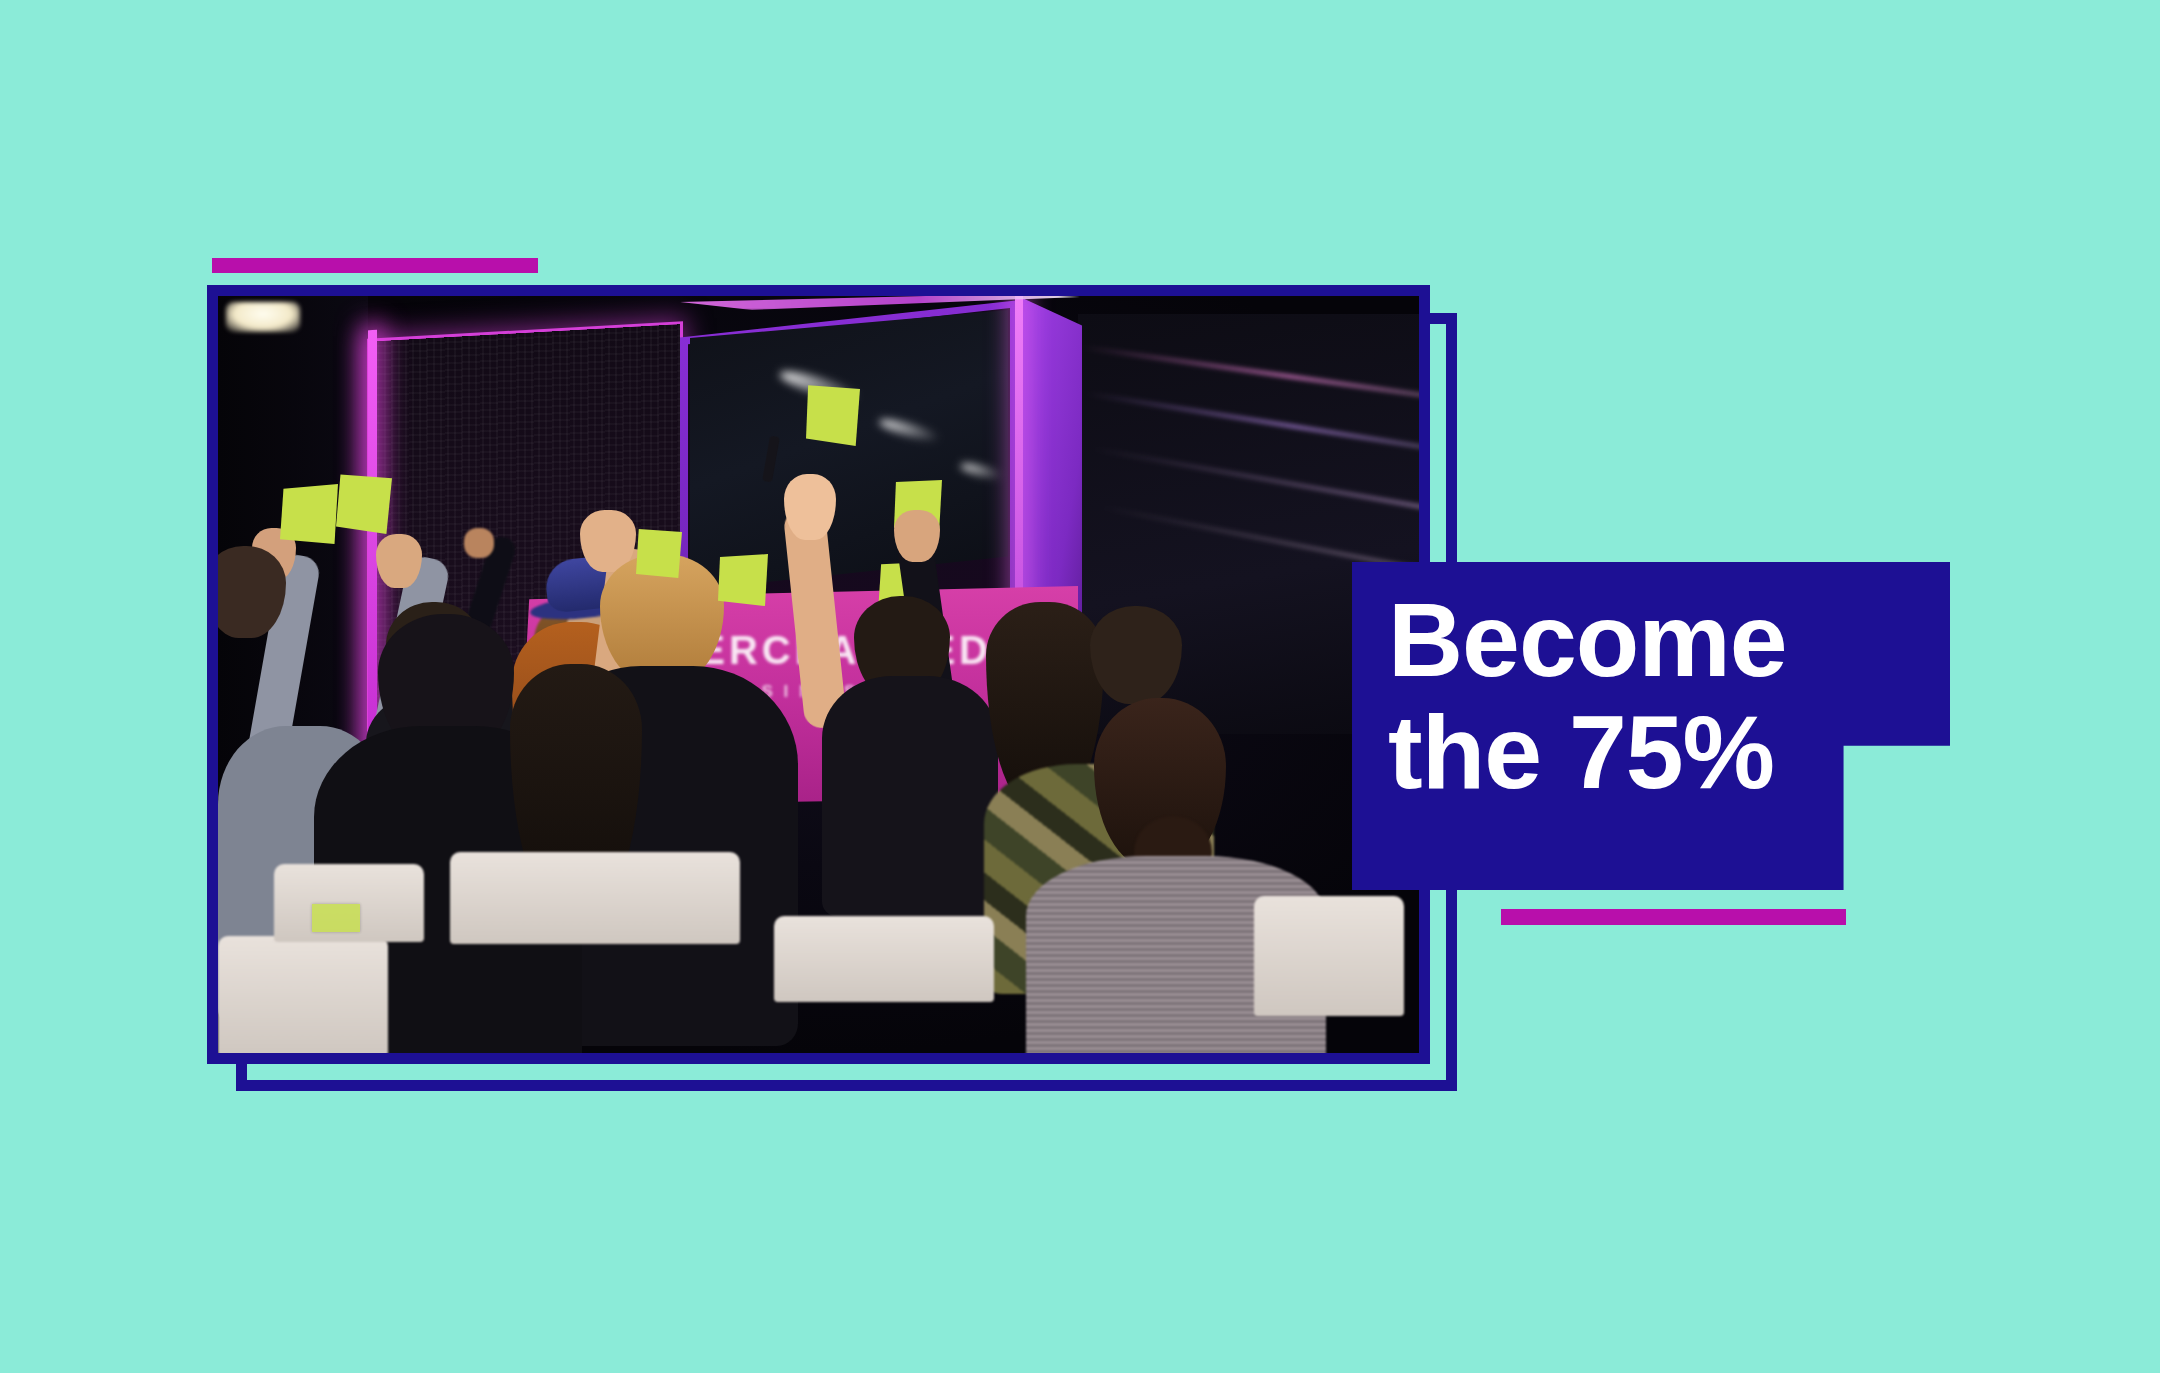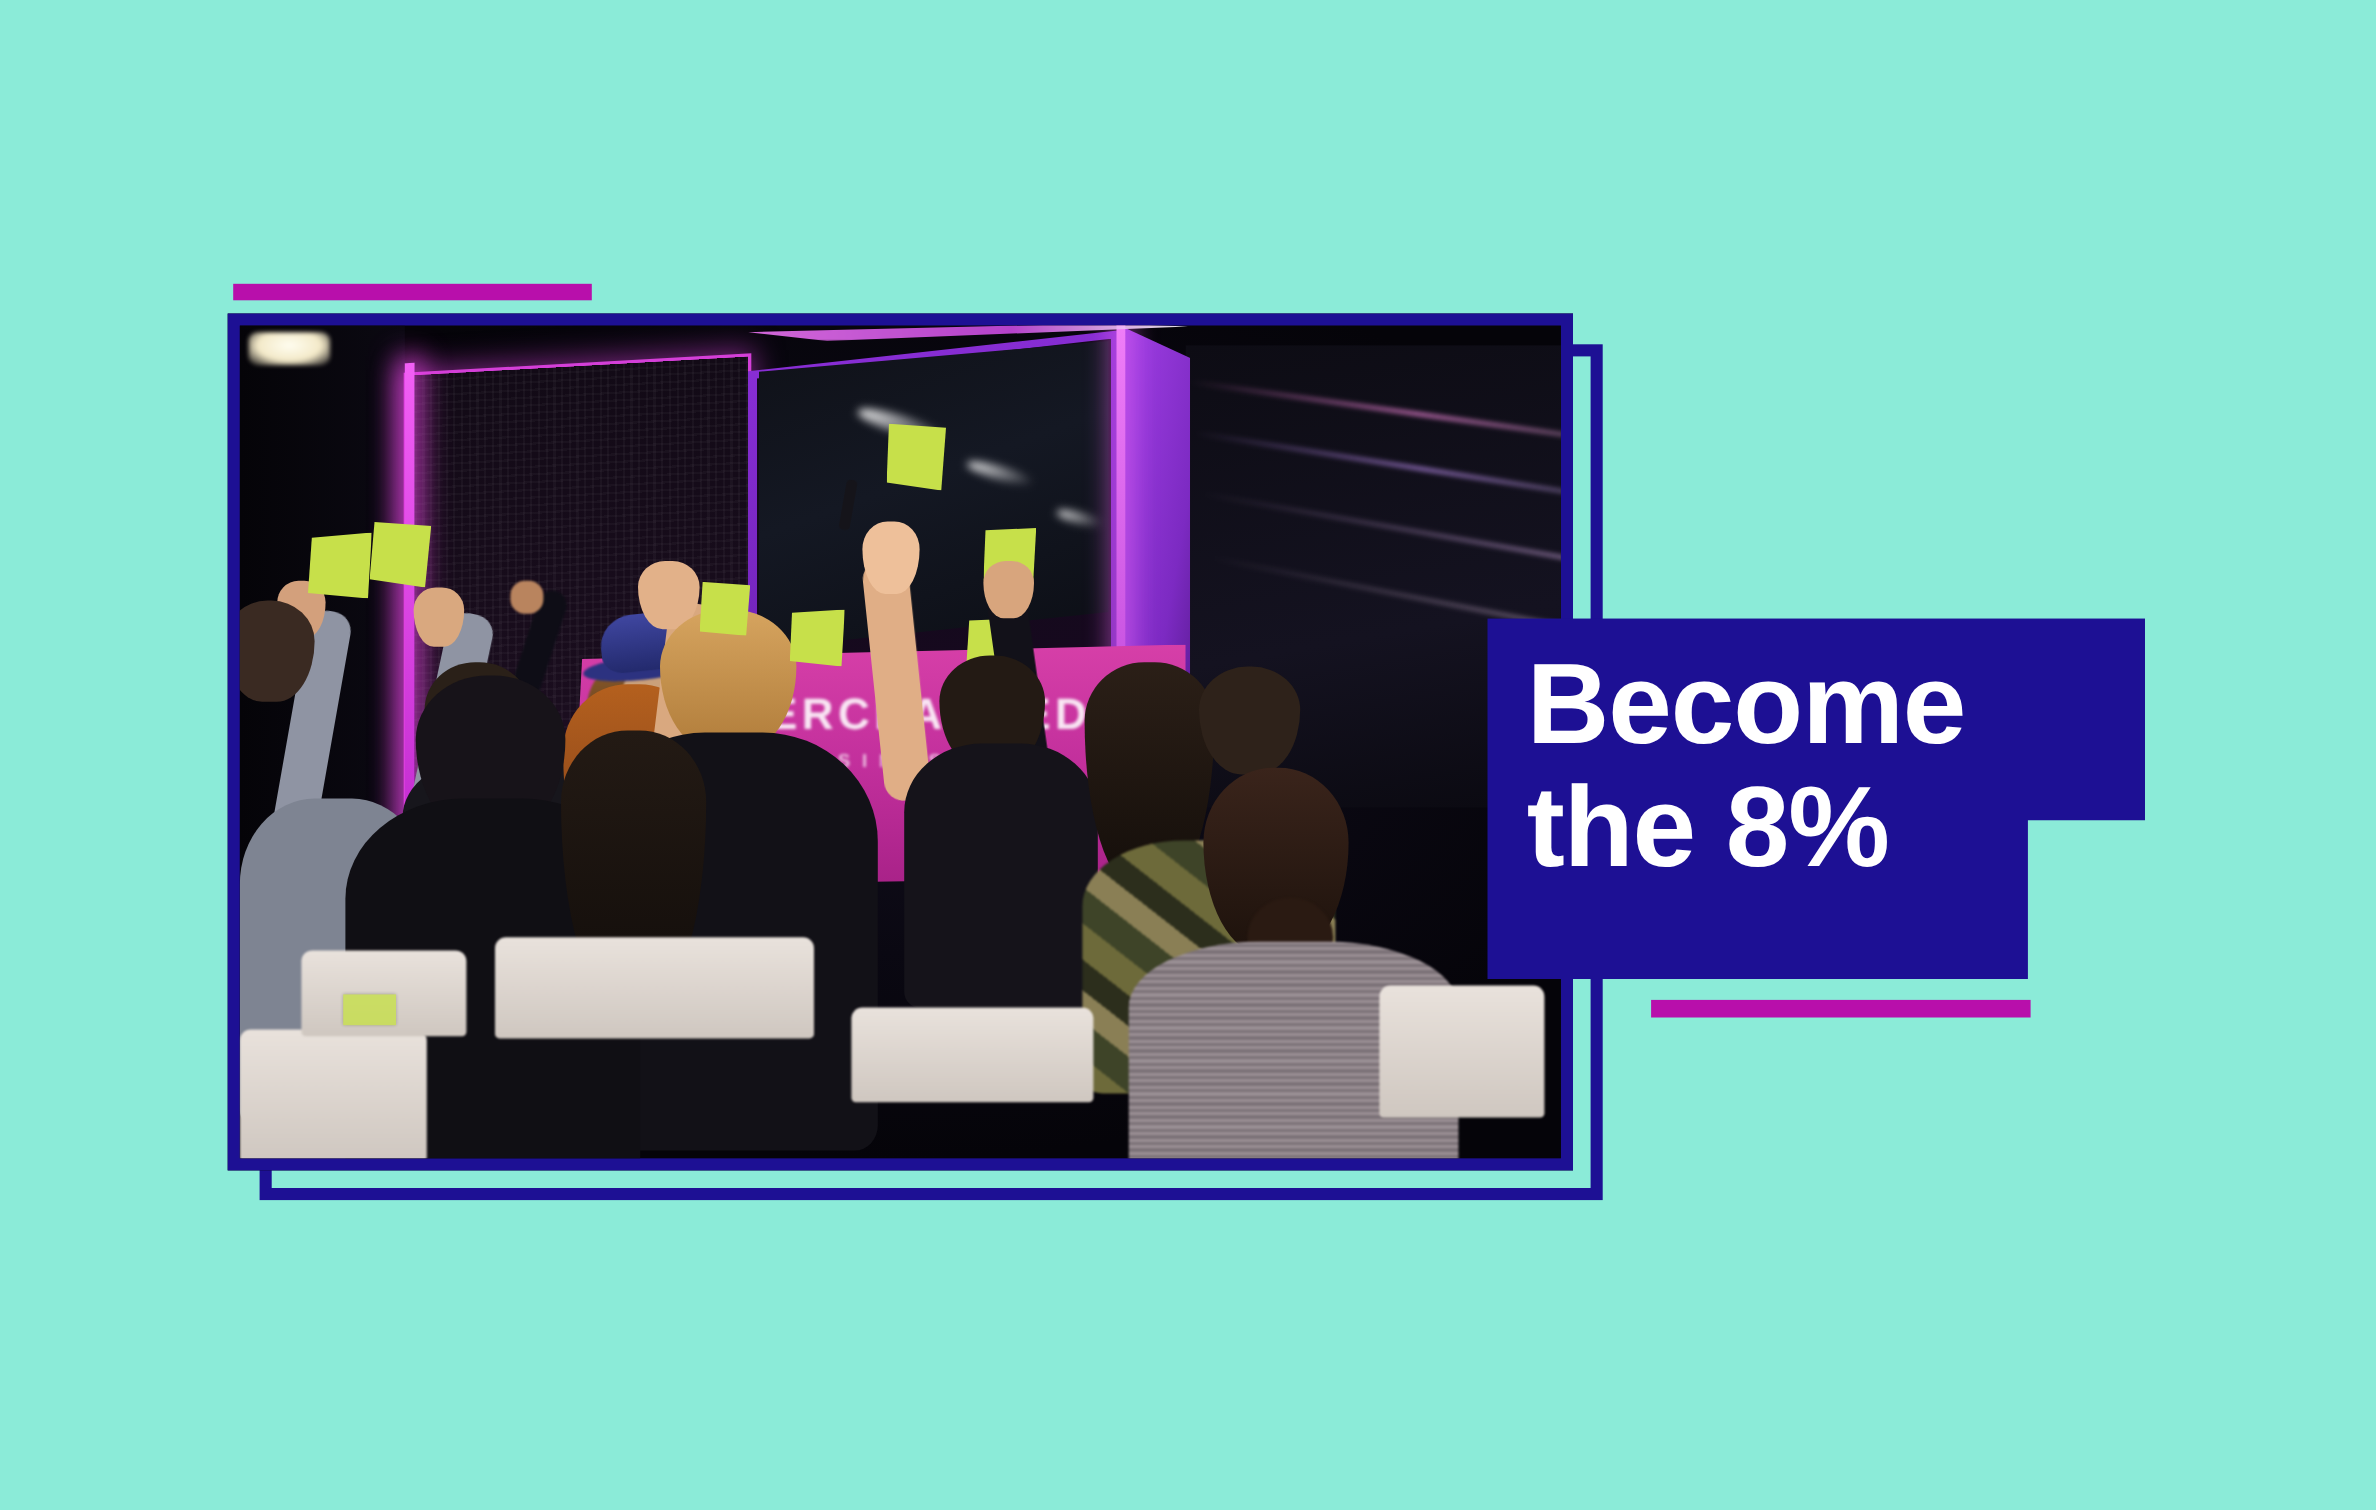--- a/index.html
+++ b/index.html
@@ -301,19 +301,19 @@
       <div class="chair" style="position:absolute;left:556px;top:620px;width:220px;height:86px;"></div>
       <div class="chair" style="position:absolute;left:1036px;top:600px;width:150px;height:120px;"></div>
 
       <div class="card" style="position:absolute;left:94px;top:608px;width:48px;height:28px;opacity:.8;"></div>
     </div>
   </div>
 
   <div id="headline-box">
     <div id="headline-text">
       <span class="l1">Become</span>
-      <span class="l2">the 8%</span>
+      <span class="l2">the 75%</span>
     </div>
   </div>
 
   <div class="bar" id="bar-br"></div>
 
 </div>
 
 </body></html>

